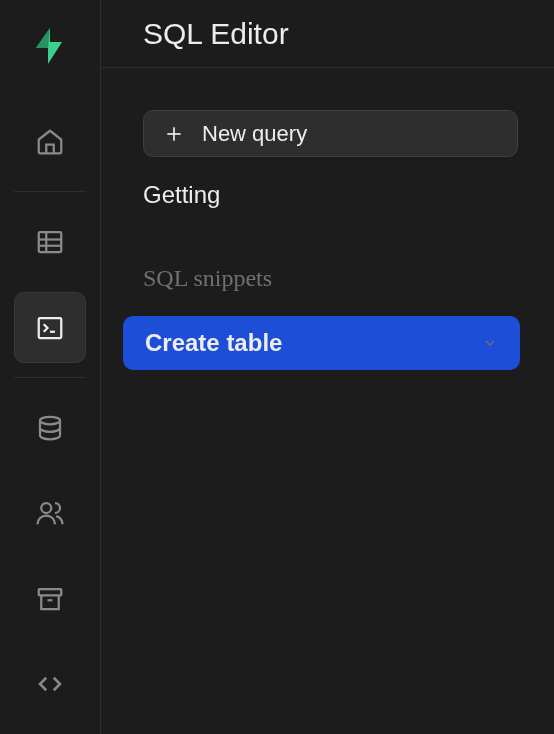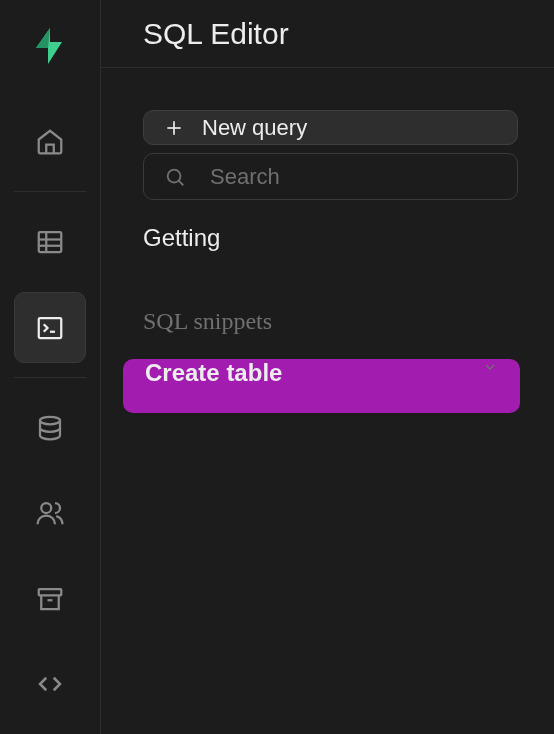--- a/index.html
+++ b/index.html
@@ -70,21 +70,21 @@
       color: #ededed;
       font-size: 30px;
       font-weight: 500;
     }
     .content {
       padding: 42px 36px 0 42px;
       display: flex;
       flex-direction: column;
     }
     .new-query-btn {
-      height: 35px;
+      height: 47px;
       background: #2e2e2e;
       border: 1px solid #3f3f3f;
       border-radius: 10px;
       display: flex;
       align-items: center;
       padding-left: 20px;
       cursor: pointer;
       gap: 18px;
     }
     .new-query-label {
@@ -126,23 +126,24 @@
       font-weight: 400;
       margin-top: 24px;
       cursor: pointer;
     }
     .section-label.second {
       margin-top: 56px;
       font-family: Liberation Serif, serif;
     }
     .snippet-item {
       height: 54px;
-      background: #a21caf;
-      border-radius: 10px;
-      display: flex;
+      background: #1d4ed8;
+      border-radius: 10px;
+      display: flex;
+      align-items: center;
       justify-content: space-between;
       padding: 0 22px;
       margin-top: 24px;
       margin-left: -20px;
       margin-right: -2px;
       cursor: pointer;
     }
     .snippet-label {
       color: #ededed;
       font-size: 24px;
@@ -231,27 +232,20 @@
 
   <div class="content">
     <div class="new-query-btn">
       <svg width="20" height="20" viewBox="0 0 24 24" fill="none" stroke="#ededed" stroke-width="2">
         <line x1="12" y1="4" x2="12" y2="20"></line>
         <line x1="4" y1="12" x2="20" y2="12"></line>
       </svg>
       <span class="new-query-label">New query</span>
     </div>
 
-    <div class="search-box">
-      <svg width="22" height="22" viewBox="0 0 24 24" fill="none" stroke="#707070" stroke-width="2">
-        <circle cx="11" cy="11" r="7"></circle>
-        <line x1="21" y1="21" x2="16" y2="16"></line>
-      </svg>
-      <input class="search-input" type="text" placeholder="Search" style="">
-    </div>
 
     <div class="section-item">Getting</div>
 
     <div class="section-label second">SQL snippets</div>
 
     <div class="snippet-item">
       <span class="snippet-label">Create table</span>
       <svg class="chevron" width="16" height="16" viewBox="0 0 24 24" fill="none" stroke="#707070" stroke-width="2">
         <polyline points="6,9 12,15 18,9"></polyline>
       </svg>

